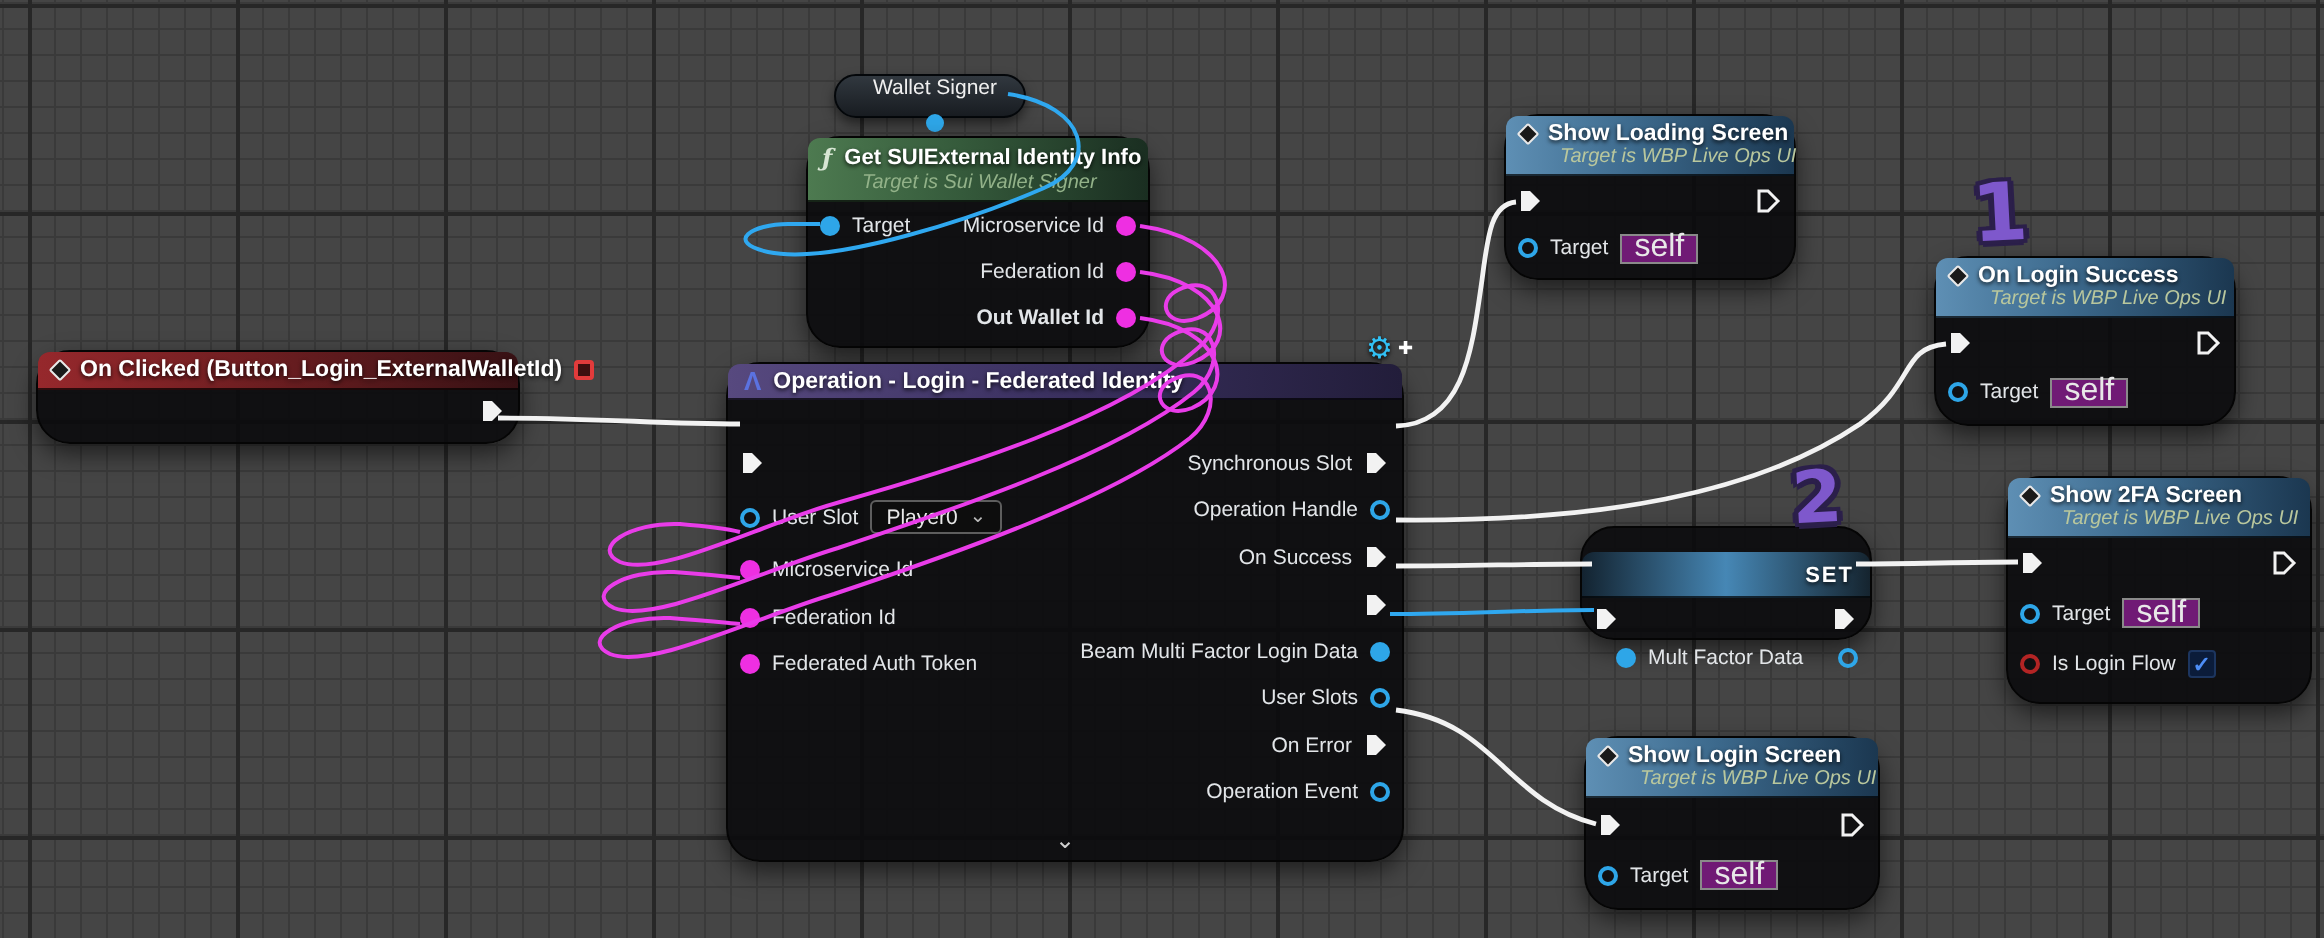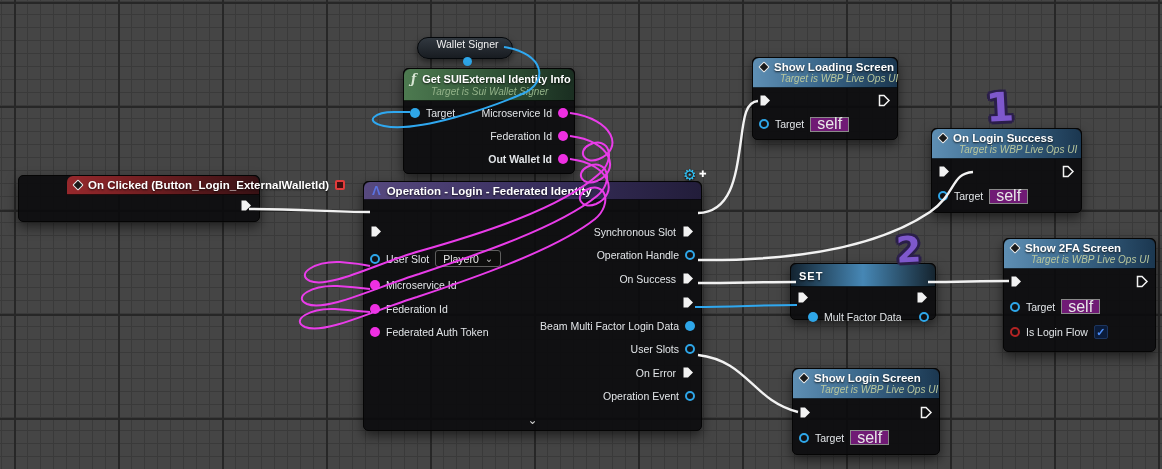--- a/index.html
+++ b/index.html
@@ -11,36 +11,36 @@
     background-image:
       linear-gradient(#272727 2px, transparent 2px),
       linear-gradient(90deg,#272727 2px, transparent 2px),
       linear-gradient(#3a3a3a 1px, transparent 1px),
       linear-gradient(90deg,#3a3a3a 1px, transparent 1px);
     background-size:104px 104px,104px 104px,13px 13px,13px 13px;
     background-position:14px 2px,14px 2px,1px 1px,1px 1px;
   }
   .uenode {
     position:absolute; background:rgba(12,12,14,0.93);
-    border:1px solid #050505; border-radius:5px;
+    border:1px solid #050505; border-radius:17px;
     box-shadow:0 5px 12px rgba(0,0,0,.55);
     color:#e8e8e8;
   }
   .nhead {
     border-radius:6px 6px 0 0; padding:3px 8px 3px 7px;
     border-bottom:1px solid rgba(0,0,0,.7);
   }
   .nhead .t1 { display:flex; align-items:center; gap:6px; }
   .ntitle { font-size:11.5px; font-weight:bold; color:#fff; text-shadow:0 1px 2px rgba(0,0,0,.8); white-space:nowrap; }
   .nsub { font-size:10px; font-style:italic; color:#b9c79d; margin-left:20px; white-space:nowrap; }
-  .hdr-red   { background:linear-gradient(90deg,#96282c 0%,#6e1e21 45%,#371114 100%);margin-left:48px; }
+  .hdr-red   { background:linear-gradient(90deg,#96282c 0%,#6e1e21 45%,#371114 100%); }
   .hdr-blue  { background:linear-gradient(90deg,#5e8fb4 0%,#3c698c 45%,#1b3750 100%); }
   .hdr-green { background:linear-gradient(90deg,#4d7a50 0%,#355a3b 45%,#1a2e21 100%); }
   .hdr-purp  { background:linear-gradient(90deg,#57497f 0%,#3c3262 45%,#221d3a 100%); }
-  .hdr-set   { background:linear-gradient(90deg,#132330 0%,#4687b5 50%,#15242f 100%); text-align:left; padding:2px 8px; }
+  .hdr-set   { background:linear-gradient(90deg,#132330 0%,#4687b5 50%,#15242f 100%); text-align:right; padding:2px 8px;margin-top:12px; }
   .diamond {
     width:8px; height:8px; flex:none; transform:rotate(45deg);
     background:#1a1a1a; border:1.5px solid #e9e9e9; border-radius:1px;
   }
   .redbox { width:10px; height:10px; flex:none; margin-left:auto; border:2px solid #e23b3b; background:#3f0f0f; border-radius:2px; }
   .fnicon { font-family:"DejaVu Serif",serif; font-style:italic; font-weight:bold; font-size:12px; color:#d8e6d4; flex:none; }
   .beamicon { font-weight:bold; font-size:13px; color:#5b72e0; flex:none; line-height:1; }
   .prow { display:flex; align-items:center; gap:6px; padding:0 6px; }
   .plabel { font-size:10.5px; color:#e2e5e8; white-space:nowrap; }
   .pright { justify-content:flex-end; }
@@ -244,21 +244,21 @@
             <path d="M1.5,1.5 h4.5 l5,5 -5,5 h-4.5 z" fill="none" stroke="#f2f2f2" stroke-width="1.5"></path>
           </svg>
       </div>
       <div class="prow" style="height:24px;">
         <span class="pin r-blue"></span>
         <span class="plabel">Target</span>
         <span class="selfbox">self</span>
       </div>
     </div>
 
-    <div class="uenode" style="left:931px;top:128px;width:151px;height:85px;">
+    <div class="uenode" style="left:967px;top:128px;width:151px;height:85px;">
       <div class="nhead hdr-blue">
         <div class="t1">
           <span class="diamond"></span>
           <span class="ntitle">On Login Success</span>
         </div>
         <div class="nsub">Target is WBP Live Ops UI</div>
       </div>
       <div class="prow" style="height:25px;justify-content:space-between;">
         <svg class="epin" width="13" height="13" viewBox="0 0 13 13">
             <path d="M1.5,1.5 h4.5 l5,5 -5,5 h-4.5 z" fill="#f2f2f2"></path>

